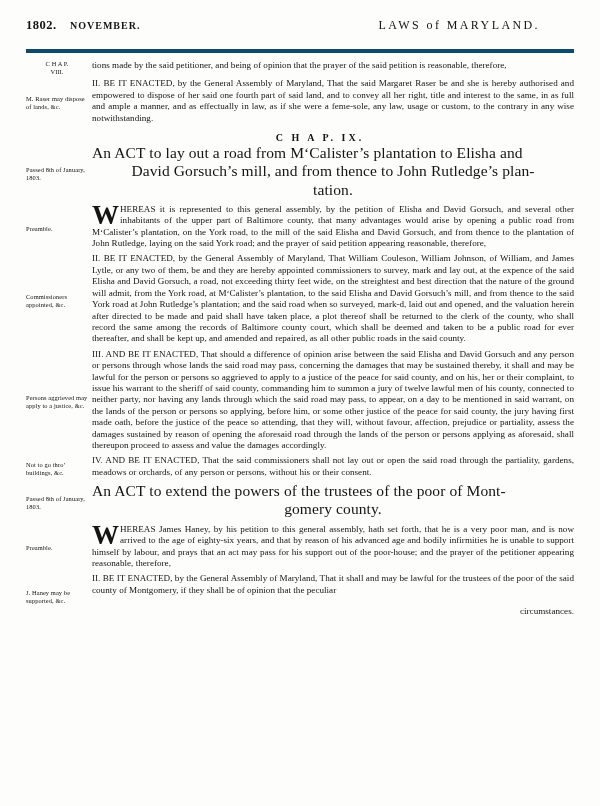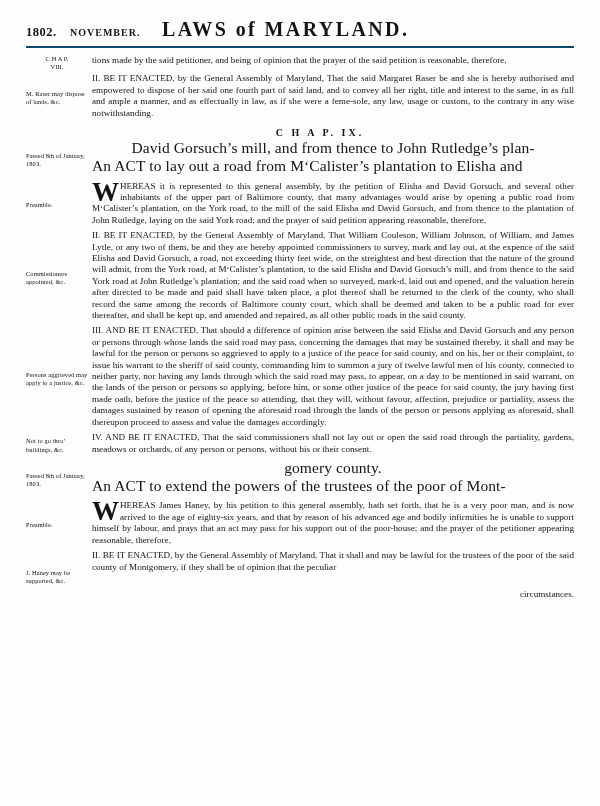--- a/index.html
+++ b/index.html
@@ -22,42 +22,42 @@
     left: 26px;
     top: 18px;
     width: 548px;
     height: 770px;
   }
 
   
   .runhead {
     display: flex;
     align-items: baseline;
-    border-bottom: 2px solid #0c4a6e;
-    padding-bottom: 5px;
+    border-bottom: 4px solid #0c4a6e;
+    padding-bottom: 16px;
     margin-bottom: 5px;
   }
   .runhead .year {
     font-size: 12.5px;
     font-weight: bold;
     letter-spacing: 0.5px;
     width: 44px;
   }
   .runhead .month {
     font-size: 10px;
     font-weight: bold;
     letter-spacing: 1px;
     width: 92px;
   }
   .runhead .title {
     flex: 1;
-    text-align: left;
-    font-size: 20px;
+    text-align: right;
+    font-size: 12px;
     letter-spacing: 2.4px;
-    font-weight: bold;
+    font-weight: normal;
     padding-right: 34px;
   }
 
   
   .block {
     display: flex;
     align-items: center;
     margin-bottom: 2px;
   }
   .note {
@@ -140,22 +140,23 @@
         <p>II. BE IT ENACTED, by the General Assembly of Maryland, That the said Margaret Raser be and she is hereby authorised and empowered to dispose of her said one fourth part of said land, and to convey all her right, title and interest to the same, in as full and ample a manner, and as effectually in law, as if she were a feme-sole, any law, usage or custom, to the contrary in any wise notwithstanding.</p>
       </div>
     </div>
 
     <div class="chap-line">C H A P.    IX.</div>
 
     <div class="block">
       <div class="note">Passed 8th of January, 1803.</div>
       <div class="body">
         <div class="act-title act-title-left">
+          <span class="l2">An ACT to lay out a road from M‘Calister’s plantation to Elisha and</span>
           <span class="l2 centered-l2">David Gorsuch’s mill, and from thence to John Rutledge’s plan-</span>
-          <span class="l2">An ACT to lay out a road from M‘Calister’s plantation to Elisha and</span>
+          <span class="l2 centered-l2">tation.</span>
         </div>
       </div>
     </div>
 
     <div class="block">
       <div class="note">Preamble.</div>
       <div class="body dropwrap">
         <span class="dropcap">W</span>
         <p>HEREAS it is represented to this general assembly, by the petition of Elisha and David Gorsuch, and several other inhabitants of the upper part of Baltimore county, that many advantages would arise by opening a public road from M‘Calister’s plantation, on the York road, to the mill of the said Elisha and David Gorsuch, and from thence to the plantation of John Rutledge, laying on the said York road; and the prayer of said petition appearing reasonable, therefore,</p>
       </div>
@@ -180,36 +181,36 @@
       <div class="body">
         <p>IV. AND BE IT ENACTED, That the said commissioners shall not lay out or open the said road through the partiality, gardens, meadows or orchards, of any person or persons, without his or their consent.</p>
       </div>
     </div>
 
 
     <div class="block">
       <div class="note">Passed 8th of January, 1803.</div>
       <div class="body">
         <div class="act-title act-title-left">
+          <span class="l2">An ACT to extend the powers of the trustees of the poor of Mont-</span>
           <span class="l2 centered-l2">gomery county.</span>
-          <span class="l2">An ACT to extend the powers of the trustees of the poor of Mont-</span>
         </div>
       </div>
     </div>
 
     <div class="block">
       <div class="note">Preamble.</div>
       <div class="body dropwrap">
         <span class="dropcap">W</span>
         <p>HEREAS James Haney, by his petition to this general assembly, hath set forth, that he is a very poor man, and is now arrived to the age of eighty-six years, and that by reason of his advanced age and bodily infirmities he is unable to support himself by labour, and prays that an act may pass for his support out of the poor-house; and the prayer of the petitioner appearing reasonable, therefore,</p>
       </div>
     </div>
 
     <div class="block">
       <div class="note">J. Haney may be supported, &amp;c.</div>
       <div class="body">
         <p>II. BE IT ENACTED, by the General Assembly of Maryland, That it shall and may be lawful for the trustees of the poor of the said county of Montgomery, if they shall be of opinion that the peculiar</p>
-        <p style="text-align:right;margin-top:16px;">circumstances.</p>
+        <p style="text-align:right;margin-top:10px;">circumstances.</p>
       </div>
     </div>
 
   </div>
 </div>
 
 </body></html>

